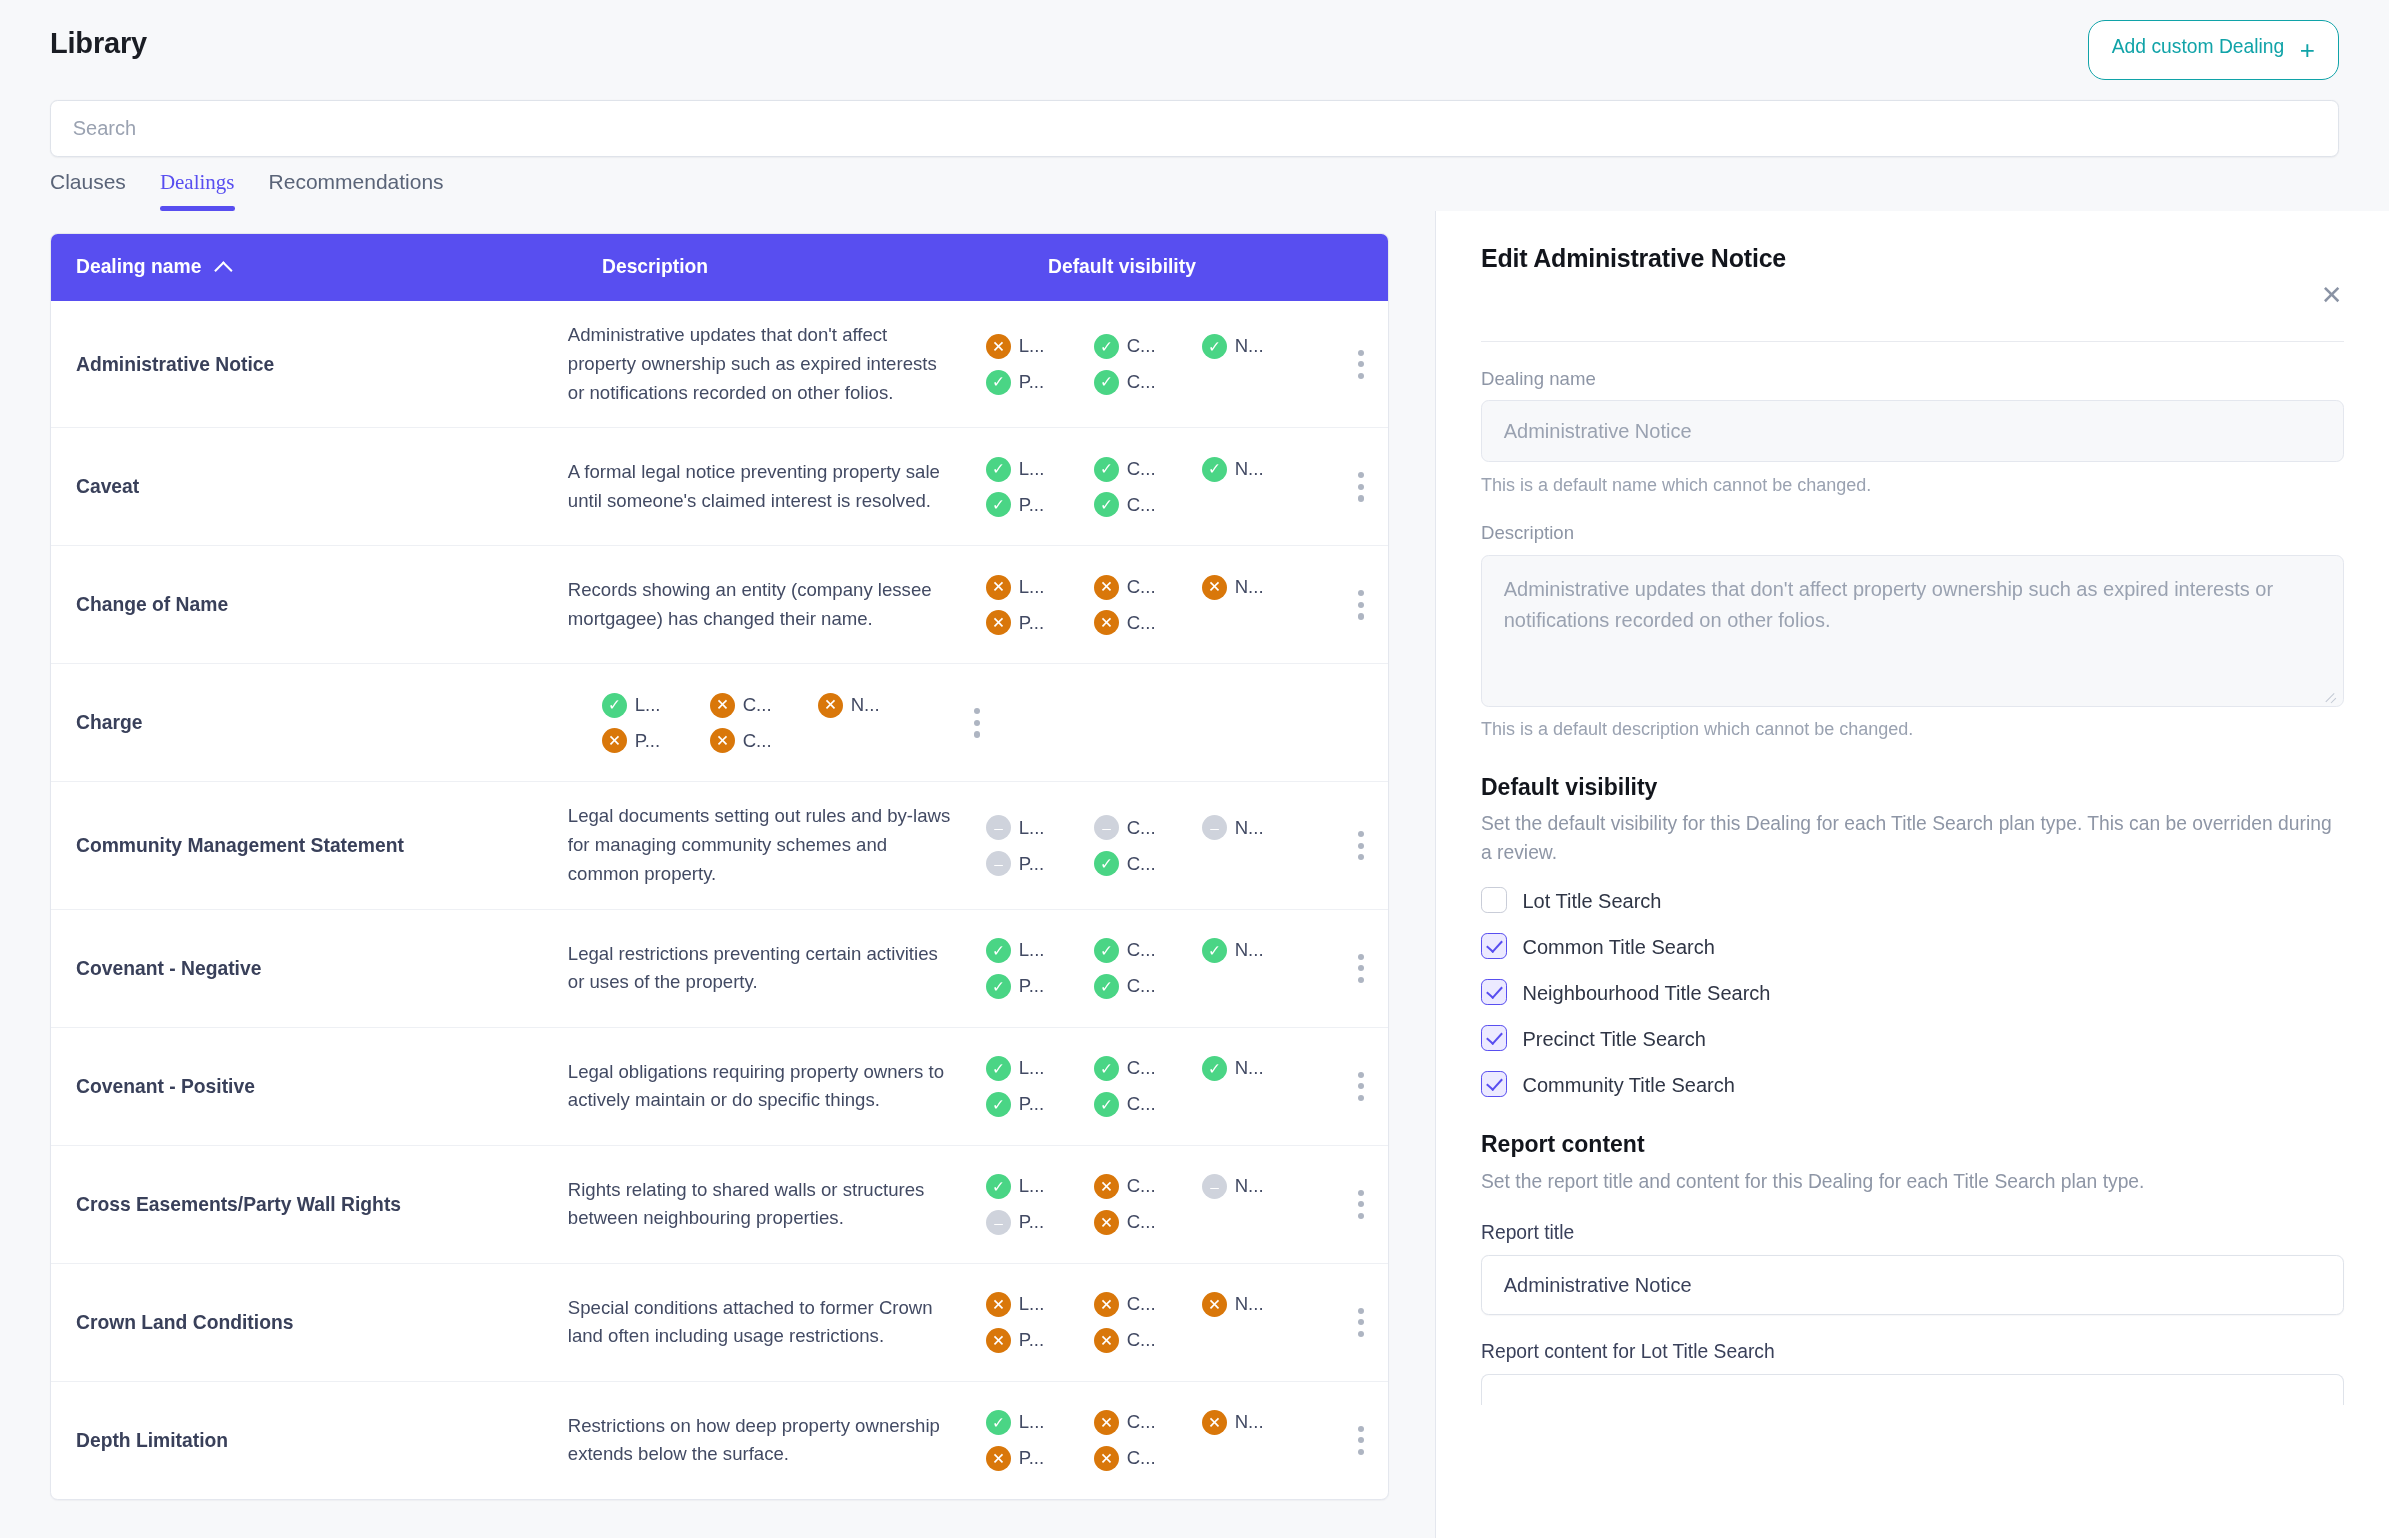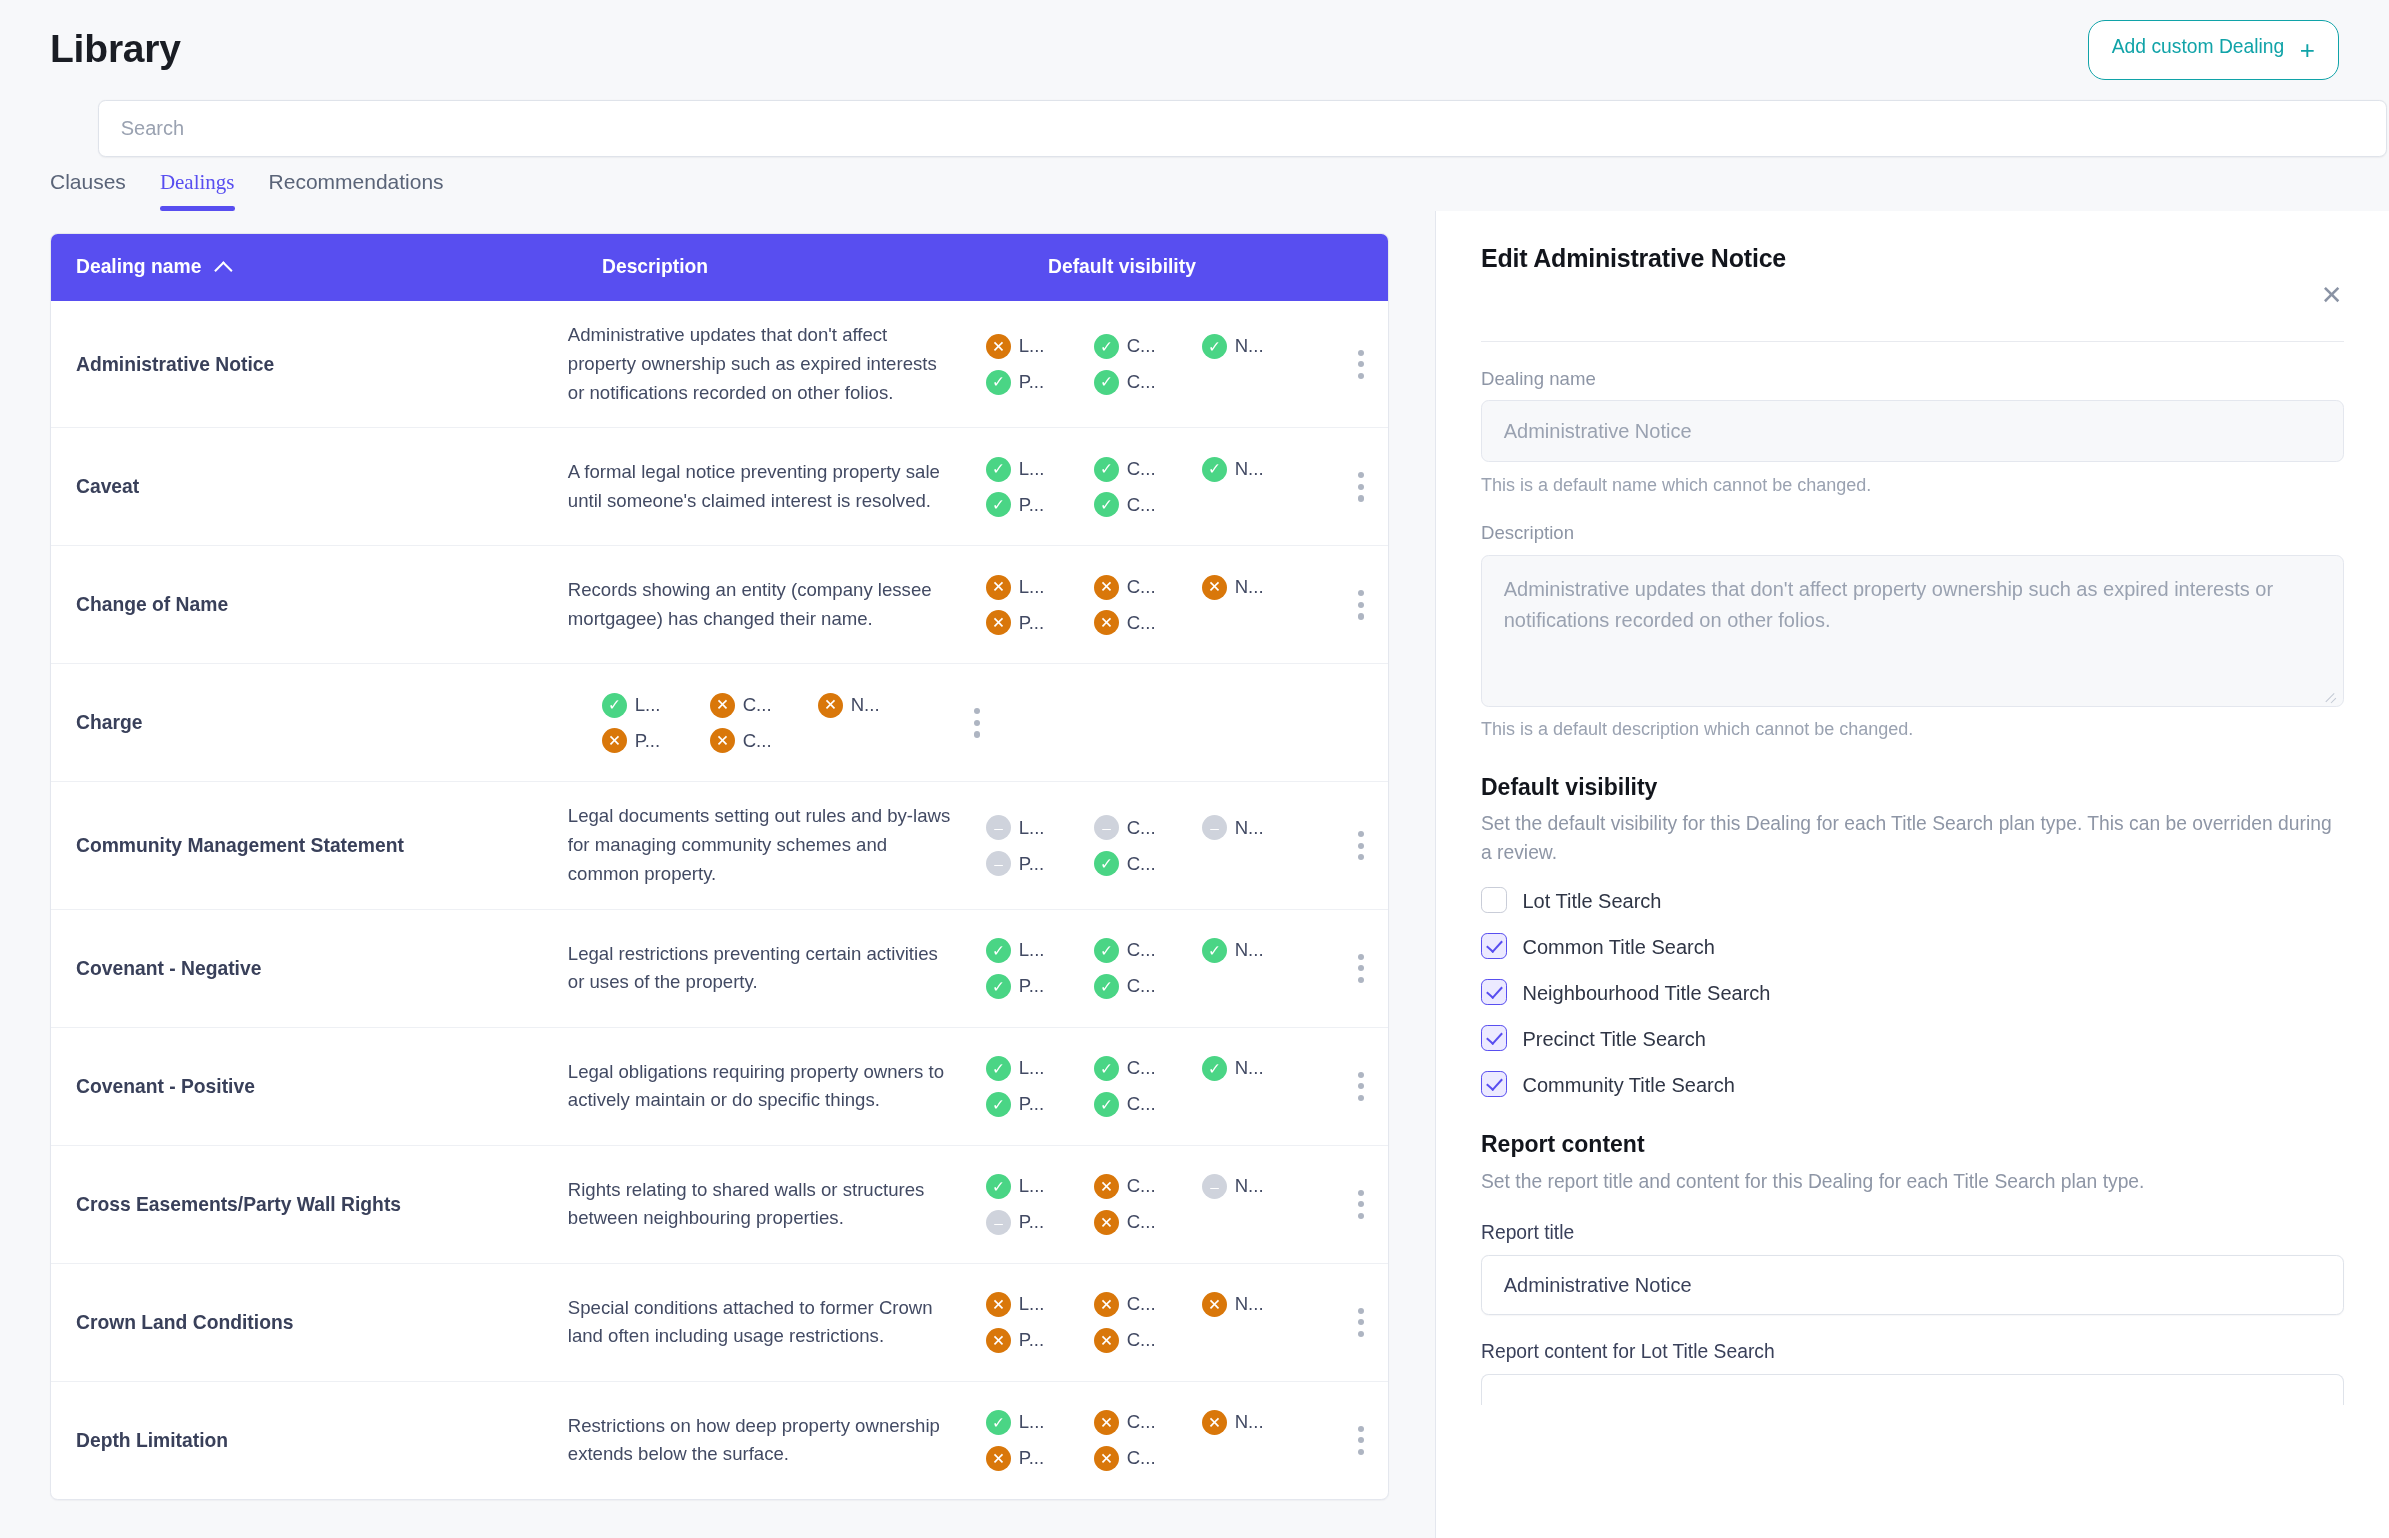--- a/index.html
+++ b/index.html
@@ -12,39 +12,38 @@
   .app { width: 2389px; height: 1538px; display: flex; flex-direction: column; background:#f7f8fa; }
 
   
   .topbar {
     padding: 20px 50px 0 50px;
     display: flex; flex-direction: column;
     background: #f7f8fa;
   }
   .title-row { display:flex; align-items:flex-start; justify-content:space-between; }
   .page-title {
-    font-size: 39px; font-weight: 700; color: #1a1d24;
+    font-size: 29px; font-weight: 700; color: #1a1d24;
     letter-spacing: -0.2px; line-height: 1.1; padding-top: 7.7px;
   }
   .add-btn {
     display:inline-flex; align-items:flex-start; gap:15.5px;
     border: 1.5px solid #10a3a8; border-radius: 17px;
     color: #10a3a8; background: #ffffff;
     font-size: 19.3px; padding: 16px 23px; cursor:pointer;
     line-height: 1; white-space:nowrap;
   }
   .add-btn .plus { font-size: 26px; line-height: 1; font-weight: 400; }
 
   .search-wrap { margin-top: 20px; }
   .search-input {
     width: 100%; height: 57px; border: 0.8px solid #dfe3ea;
     border-radius: 7.7px; background:#fff; padding: 0 21.7px;
     font-size: 20px; color:#2f3545; font-family:"Liberation Sans", sans-serif;
     box-shadow: 0 0.8px 1.5px rgba(16,24,40,.05);
-    margin-left: 48px;
   }
   .search-input::placeholder { color:#9aa2b1; }
 
   .tabs { display:flex; gap:34px; margin-top: 13px; position:relative; }
   .tab {
     font-size: 21px; color:#5a6478; padding-bottom: 15.5px; cursor:pointer;
     position:relative; white-space:nowrap;
   }
   .tab.active { color:#584ef0;font-family:Liberation Serif, serif; }
   .tab.active::after {

